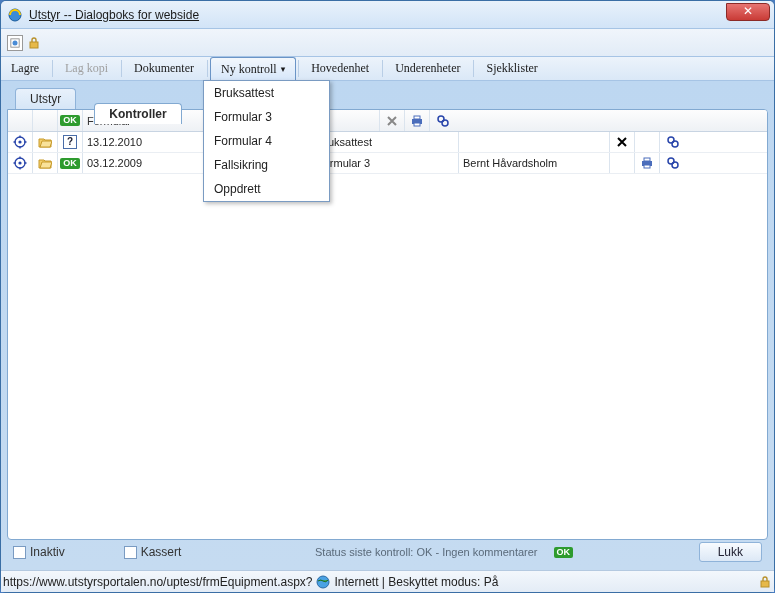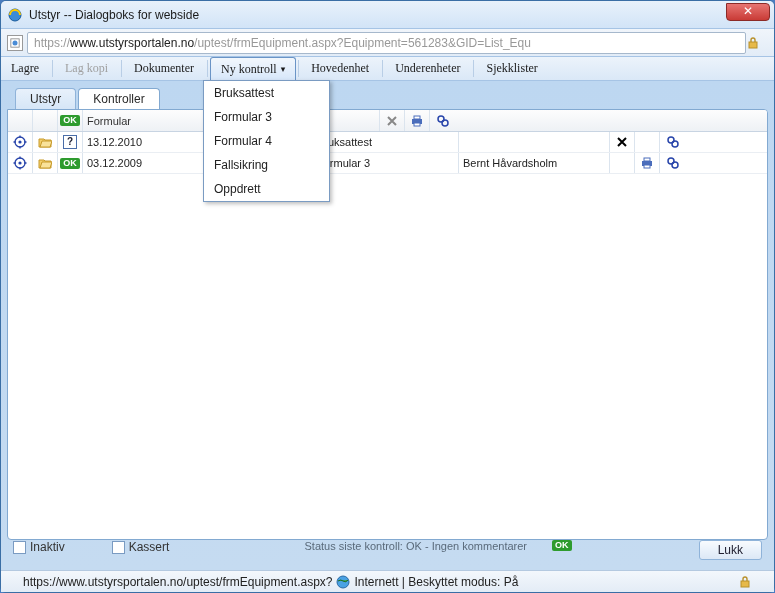--- a/index.html
+++ b/index.html
@@ -28,21 +28,21 @@
     display: flex;
     align-items: center;
     padding: 0 6px;
     position: relative;
     border-radius: 5px 5px 0 0;
   }
   .titlebar .ie-icon {
     width: 16px; height: 16px;
     margin-right: 6px;
   }
-  .titlebar .title { color: #1a1a1a; font-size: 12px; }
+  .titlebar .title { color: #1a1a1a; font-size: 12px; text-decoration: underline; }
   .close-btn {
     position: absolute;
     right: 4px; top: 2px;
     width: 44px; height: 18px;
     background: linear-gradient(#e77572, #c93b36);
     border: 1px solid #8b2a27;
     border-radius: 0 4px 4px 4px;
     color: #fff;
     text-align: center;
     line-height: 14px;
@@ -130,38 +130,39 @@
     flex: 1;
     background: linear-gradient(#bdd7f1, #c5dbf1);
     padding: 6px;
     display: flex;
     flex-direction: column;
   }
   .tabs-row {
     display: flex;
     height: 22px;
     align-items: flex-end;
-    gap: 2px;
+    gap: 18px;
     padding-left: 8px;
   }
   .tab {
     padding: 3px 14px;
     border: 1px solid #8fb3d9;
     border-bottom: none;
     border-radius: 4px 4px 0 0;
     background: linear-gradient(#e8f1fb, #d6e6f7);
     color: #2a2a2a;
     font-size: 12px;
     cursor: pointer;
   }
   .tab.active {
     background: #fff;
     border-color: #82a9d1;
     position: relative;
-    top: 0;
+    top: 15px;
+    font-weight: bold;
   }
   .pane {
     flex: 1;
     background: #fff;
     border: 1px solid #82a9d1;
     border-radius: 0 4px 4px 4px;
     overflow: hidden;
     display: flex;
     flex-direction: column;
   }
@@ -206,23 +207,23 @@
     display: inline-block;
     border: 1px solid #4a6da8;
     color: #223; background: #fff;
     font-size: 10px; font-weight: bold;
     width: 14px; height: 14px; line-height: 12px;
     text-align: center;
   }
   .footer-row {
     height: 24px;
     display: flex;
-    align-items: flex-start;
+    align-items: center;
     padding: 0 6px;
-    gap: 25px;
+    gap: 16px;
     font-size: 12px;
     color: #333;
   }
   .chk {
     width: 13px; height: 13px;
     border: 1px solid #7a9bc2;
     background: #fff;
     display: inline-block;
     margin-right: 4px;
   }
@@ -236,21 +237,21 @@
     font-size: 12px;
     color: #223;
     cursor: pointer;
   }
   .statusbar {
     height: 22px;
     background: linear-gradient(#f3f7fc, #e3ecf6);
     border-top: 1px solid #b4c9e0;
     display: flex;
     align-items: center;
-    padding: 0 22px;
+    padding: 0 2px;
     font-size: 12px;
     color: #222;
     gap: 4px;
   }
   .globe {
     width: 14px; height: 14px;
   }
   svg { display: block; }
 </style>
 </head>
@@ -269,25 +270,20 @@
     <div class="close-btn">✕</div>
   </div>
 
   <div class="addressbar">
     <span class="addr-icon">
       <svg viewBox="0 0 12 12" width="10" height="10">
           <rect x="1" y="1" width="10" height="10" fill="#fff" stroke="#888"></rect>
           <circle cx="6" cy="6" r="3" fill="#4a8cd6"></circle>
         </svg>
     </span>
-    <div class="addr-field">
-      <span class="proto">https://</span>
-        <span class="domain">www.utstyrsportalen.no</span>
-        <span class="rest">/uptest/frmEquipment.aspx?Equipment=561283&amp;GID=List_Equ</span>
-    </div>
     <span class="lock-right">
       <svg viewBox="0 0 14 14" width="14" height="14">
           <rect x="3" y="6" width="8" height="6" fill="#e6b94a" stroke="#b8902a"></rect>
           <path d="M5 6 V4 a2 2 0 0 1 4 0 V6" fill="none" stroke="#b8902a" stroke-width="1.4"></path>
         </svg>
     </span>
   </div>
 
   <div class="menubar">
     <div class="menu-item">Lagre</div>
@@ -423,21 +419,21 @@
             </div>
         </div>
       </div>
     </div>
 
     <div class="footer-row">
       <label style="display:flex;align-items:center;">
           <span class="chk"></span>
           <span>Inaktiv</span>
         </label>
-      <label style="display:flex;align-items:center; margin-left:22px;">
+      <label style="display:flex;align-items:center; margin-left:43px;">
           <span class="chk"></span>
           <span>Kassert</span>
         </label>
       <span class="spacer"></span>
       <span class="status-text">Status siste kontroll: OK - Ingen kommentarer</span>
       <span class="ok-badge">OK</span>
       <span class="spacer"></span>
       <button class="lukk-btn">Lukk</button>
     </div>
   </div>

